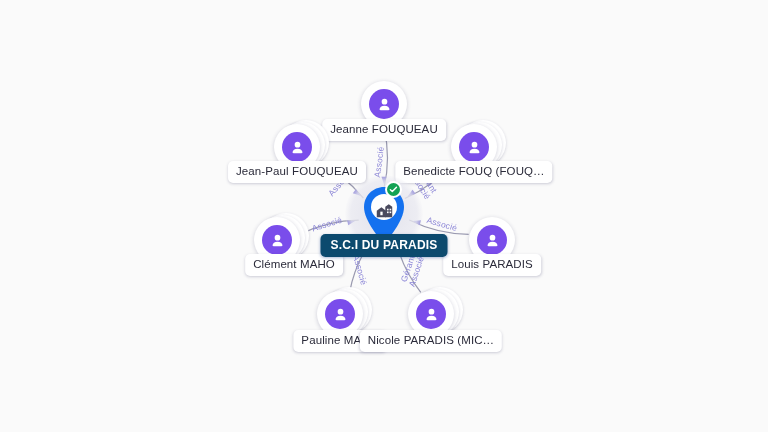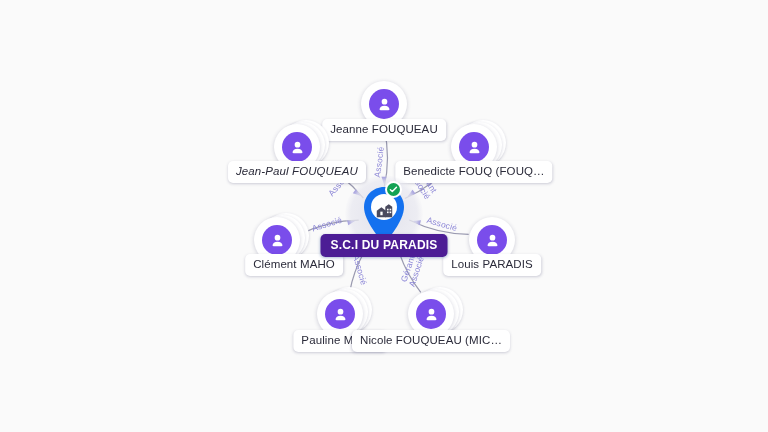--- a/index.html
+++ b/index.html
@@ -85,21 +85,21 @@
     position:absolute;left:24px;top:-5px;
     width:17px;height:17px;border-radius:50%;
     background:#13a254;
     border:2px solid #ffffff;
     display:flex;align-items:center;justify-content:center;
     box-sizing:border-box;
   }
   .center-label{
     position:absolute;
     transform:translateX(-50%);
-    background:#4c1d95;
+    background:#0c4a6e;
     color:#ffffff;
     border-radius:5px;
     padding:4px 10px 5px 10px;
     font-size:12px;
     font-weight:600;
     white-space:nowrap;
     letter-spacing:.2px;
     box-shadow:0 1px 3px rgba(20,60,140,.35);
     text-align:right;
   }
@@ -164,21 +164,21 @@
         <div class="avatar-disc">
           <div class="avatar-inner">
             <svg width="17" height="17" viewBox="0 0 24 24" fill="#ffffff">
               <circle cx="12" cy="8" r="4"></circle>
               <path d="M12 13.6c-4 0-7 2.3-7 5.1 0 .7.6 1.3 1.3 1.3h11.4c.7 0 1.3-.6 1.3-1.3 0-2.8-3-5.1-7-5.1z"></path>
             </svg>
           </div>
         </div>
       </div>
     </div>
-    <div class="node-label" style="left: 297px; top: 161px; font-style: italic;">Jean-Paul FOUQUEAU</div>
+    <div class="node-label" style="left: 297px; top: 161px;">Jean-Paul FOUQUEAU</div>
     <div class="node" style="left: 474px; top: 147px;">
       <div class="avatar-wrap">
         <div class="stack-card s1"></div>
         <div class="stack-card s2"></div>
         <div class="avatar-disc">
           <div class="avatar-inner">
             <svg width="17" height="17" viewBox="0 0 24 24" fill="#ffffff">
               <circle cx="12" cy="8" r="4"></circle>
               <path d="M12 13.6c-4 0-7 2.3-7 5.1 0 .7.6 1.3 1.3 1.3h11.4c.7 0 1.3-.6 1.3-1.3 0-2.8-3-5.1-7-5.1z"></path>
             </svg>
@@ -237,21 +237,21 @@
         <div class="avatar-disc">
           <div class="avatar-inner">
             <svg width="17" height="17" viewBox="0 0 24 24" fill="#ffffff">
               <circle cx="12" cy="8" r="4"></circle>
               <path d="M12 13.6c-4 0-7 2.3-7 5.1 0 .7.6 1.3 1.3 1.3h11.4c.7 0 1.3-.6 1.3-1.3 0-2.8-3-5.1-7-5.1z"></path>
             </svg>
           </div>
         </div>
       </div>
     </div>
-    <div class="node-label" style="left: 431px; top: 330px;">Nicole FOUQUEAU (MIC…</div>
+    <div class="node-label" style="left: 431px; top: 330px;">Nicole PARADIS (MIC…</div>
     <div class="center-node" style="left: 384px; top: 214px;">
       <div class="center-halo"></div>
       <div class="pin">
         <svg width="46" height="58" viewBox="0 0 46 58">
           <path d="M23 1C11.9 1 3 9.9 3 21c0 14 16.4 32.5 18.3 34.6a2.3 2.3 0 0 0 3.4 0C26.6 53.5 43 35 43 21 43 9.9 34.1 1 23 1z" fill="#1471ef"></path>
           <circle cx="23" cy="21" r="13" fill="#ffffff"></circle>
         </svg>
         <div class="pin-glyph">
           <svg width="19" height="17" viewBox="0 0 24 22" fill="#4a4a5e">
             <path d="M13 7.5V21h9V7.5l-4.5-3.2L13 7.5z"></path>

